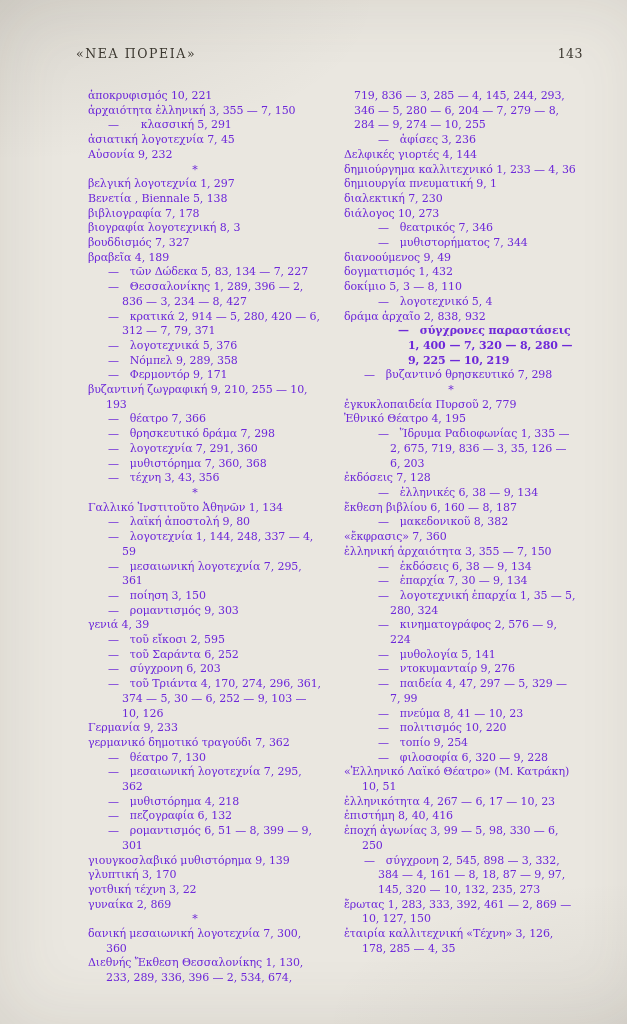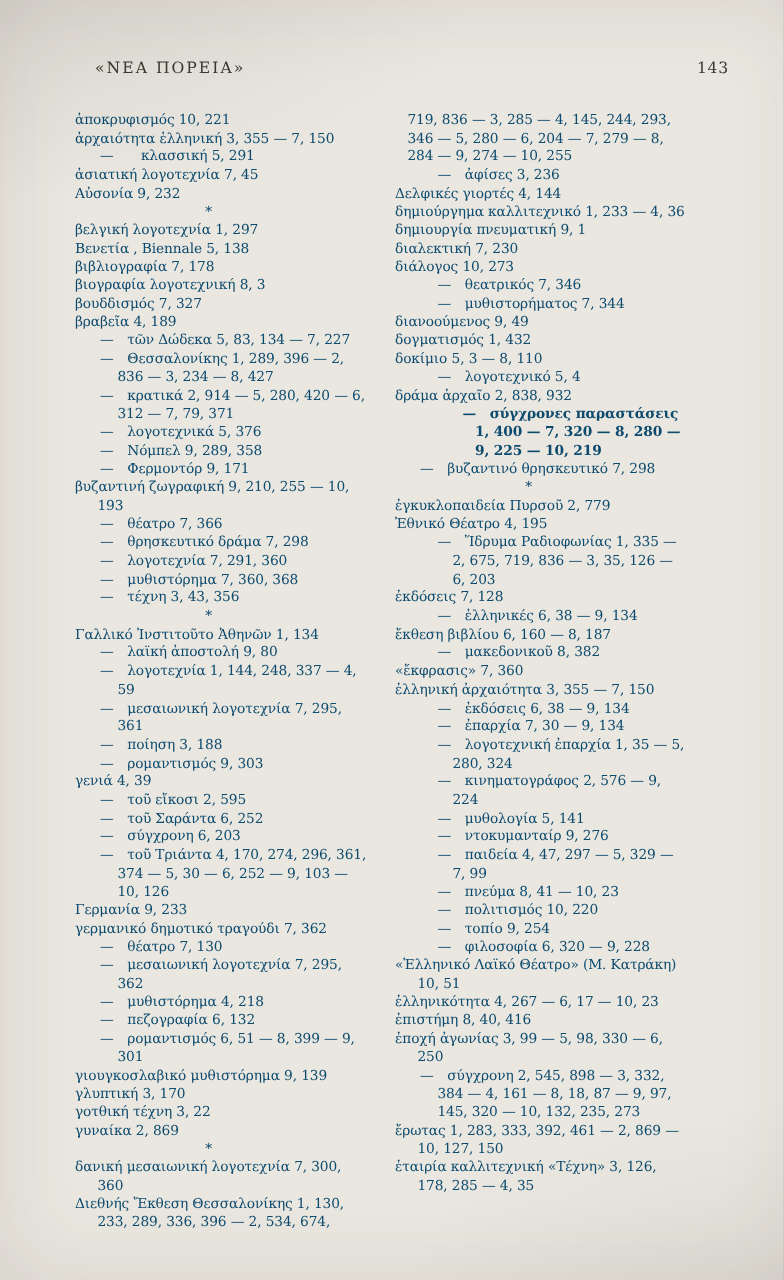--- a/index.html
+++ b/index.html
@@ -43,25 +43,25 @@
   }
   .journal-title {
     letter-spacing: 1.6px;
   }
   .page-number {
     letter-spacing: 0.5px;
   }
   .columns {
     position: absolute;
     top: 89px;
-    left: 60px;
+    left: 88px;
     right: 60px;
     display: flex;
     gap: 22px;
-    color: #0c4a6e;
+    color: #6d28d9;
   }
   .col {
     width: 234px;
     flex: 0 0 234px;
     font-size: 11px;
     line-height: 14.7px;
     letter-spacing: -0.1px;
   }
   .entry { white-space: normal; }
   .i0 { padding-left: 18px; text-indent: -18px; }
@@ -106,21 +106,21 @@
         <div class="entry i1">— θέατρο 7, 366</div>
         <div class="entry i1">— θρησκευτικό δράμα 7, 298</div>
         <div class="entry i1">— λογοτεχνία 7, 291, 360</div>
         <div class="entry i1">— μυθιστόρημα 7, 360, 368</div>
         <div class="entry i1">— τέχνη 3, 43, 356</div>
         <div class="sep">*</div>
         <div class="entry i0">Γαλλικό Ἰνστιτοῦτο Ἀθηνῶν 1, 134</div>
         <div class="entry i1">— λαϊκή ἀποστολή 9, 80</div>
         <div class="entry i1">— λογοτεχνία 1, 144, 248, 337 — 4, 59</div>
         <div class="entry i1">— μεσαιωνική λογοτεχνία 7, 295, 361</div>
-        <div class="entry i1">— ποίηση 3, 188</div>
+        <div class="entry i1">— ποίηση 3, 150</div>
         <div class="entry i1">— ρομαντισμός 9, 303</div>
         <div class="entry i0">γενιά 4, 39</div>
         <div class="entry i1">— τοῦ εἴκοσι 2, 595</div>
         <div class="entry i1">— τοῦ Σαράντα 6, 252</div>
         <div class="entry i1">— σύγχρονη 6, 203</div>
         <div class="entry i1">— τοῦ Τριάντα 4, 170, 274, 296, 361, 374 — 5, 30 — 6, 252 — 9, 103 —10, 126</div>
         <div class="entry i0">Γερμανία 9, 233</div>
         <div class="entry i0">γερμανικό δημοτικό τραγούδι 7, 362</div>
         <div class="entry i1">— θέατρο 7, 130</div>
         <div class="entry i1">— μεσαιωνική λογοτεχνία 7, 295, 362</div>

